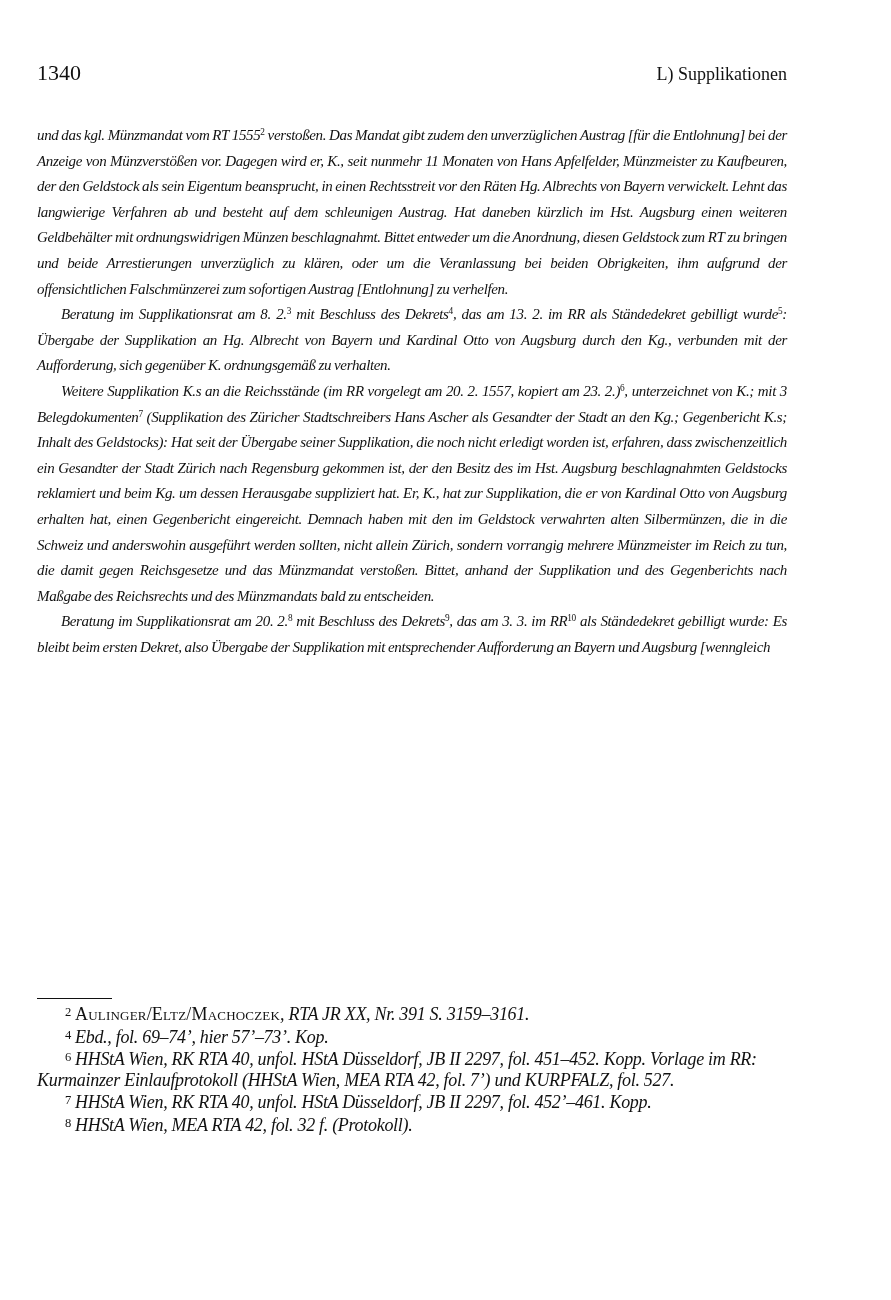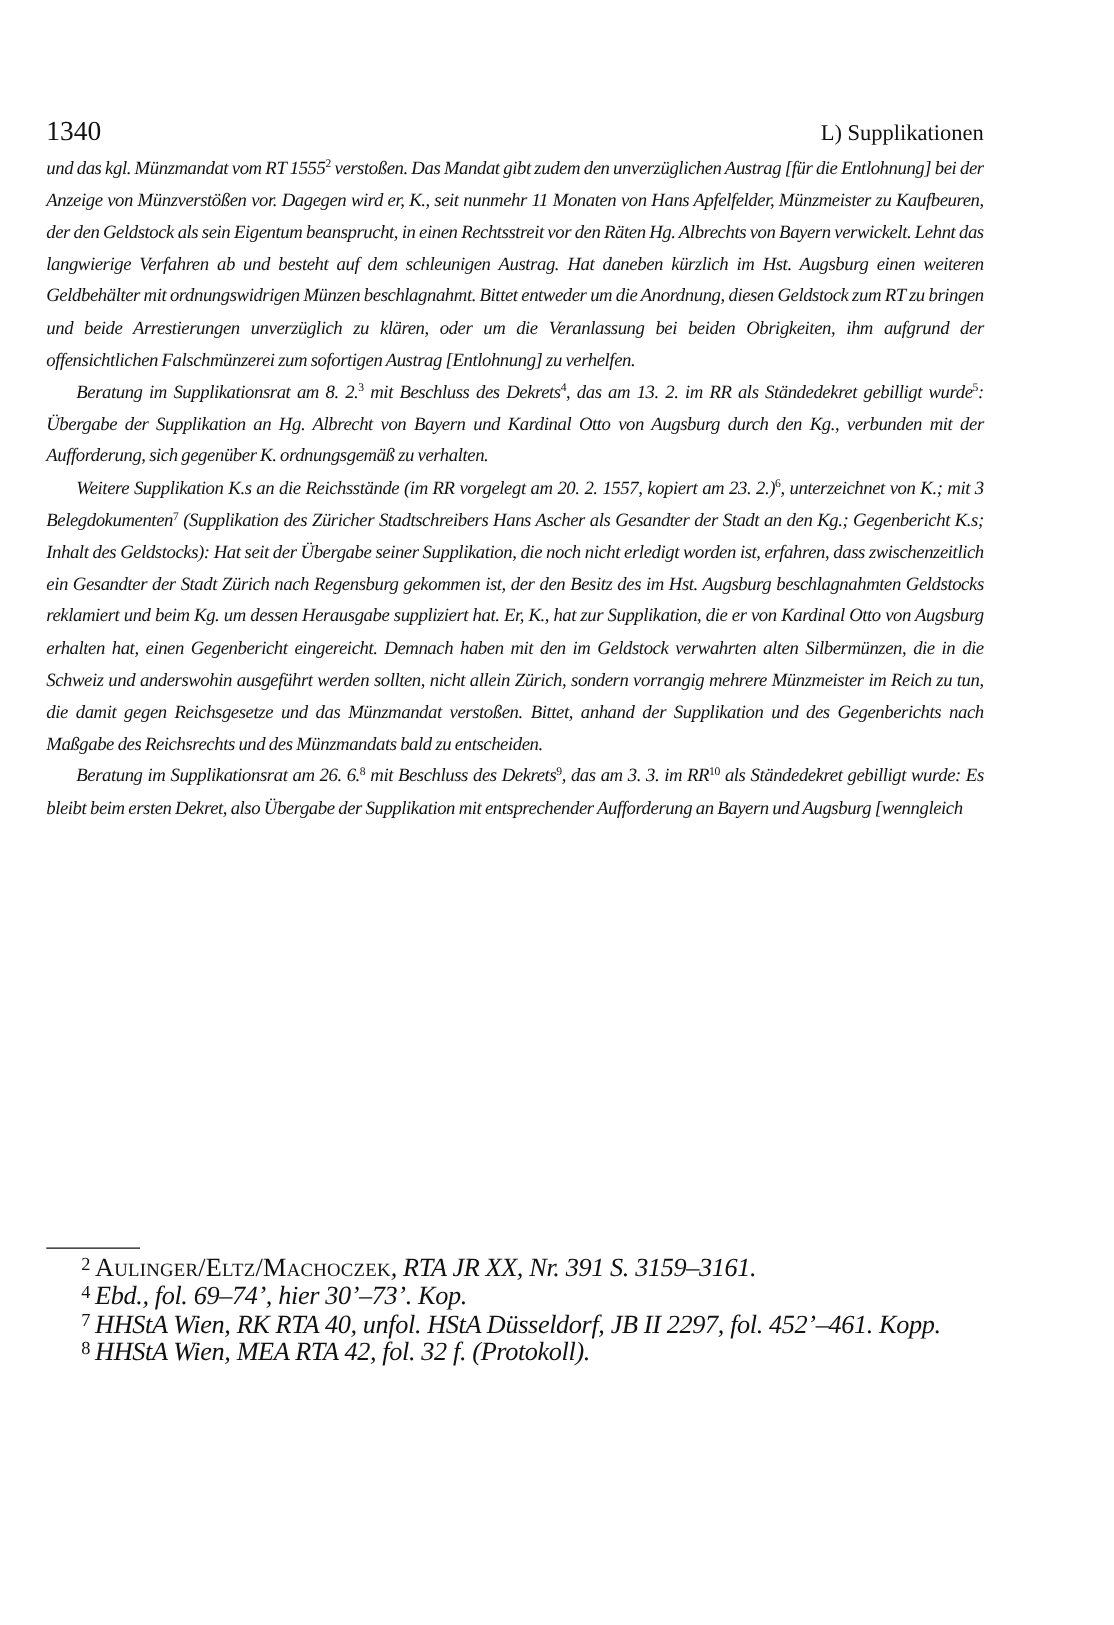--- a/index.html
+++ b/index.html
@@ -1,48 +1,49 @@
 <!DOCTYPE html>
 <html><head>
 <meta charset="utf-8">
 <style>
   html, body { margin: 0; padding: 0; background: #ffffff; }
   body { width: 891px; height: 1300px; position: relative; overflow: hidden;
          font-family: "Liberation Serif", "DejaVu Serif", serif; color: #111111; }
-  .header { position: absolute; top: 92px; left: 37px; width: 750px; height: 30px; }
+  .header { position: absolute; top: 60px; left: 37px; width: 750px; height: 30px; }
   .page-number { position: absolute; left: 0; top: 0; font-size: 22px; font-style: normal; }
   .running-head { position: absolute; left: 0; right: 0; top: 4px; text-align: right; font-size: 18px; }
   .body-text { position: absolute; top: 123px; left: 37px; width: 750px;
                font-style: italic; font-size: 15px; line-height: 25.6px; text-align: justify;
                letter-spacing: -0.35px; word-spacing: -0.5px; }
   .body-text p { margin: 0; }
   .body-text p.indent { text-indent: 24px; }
   sup { font-size: 0.62em; line-height: 0; vertical-align: 0.55em; font-style: normal; }
   .fn-rule { position: absolute; top: 998px; left: 37px; width: 75px; height: 0; border-top: 1.2px solid #111; }
   .footnotes { position: absolute; top: 1002px; left: 37px; width: 750px;
-               font-style: italic; font-size: 21px; line-height: 20.3px; letter-spacing: -0.3px; }
+               font-style: italic; font-size: 18px; line-height: 20.3px; letter-spacing: -0.3px; }
   .footnotes p { margin: 0; text-indent: 28px; }
   .fn-num { font-style: normal; font-size: 0.7em; vertical-align: 0.35em; margin-right: 4px; }
   .sc { font-style: normal; font-variant: small-caps; letter-spacing: 0.2px; }
 </style>
 </head>
 <body>
 
 <div class="header">
   <span class="page-number">1340</span>
   <div class="running-head">L) Supplikationen</div>
 </div>
 
 <div class="body-text">
   <p><span>und das kgl. Münzmandat vom RT 1555</span><sup>2</sup><span> verstoßen. Das Mandat gibt zudem den unverzüglichen Austrag [für die Entlohnung] bei der Anzeige von Münzverstößen vor. Dagegen wird er, K., seit nunmehr 11 Monaten von Hans Apfelfelder, Münzmeister zu Kaufbeuren, der den Geldstock als sein Eigentum beansprucht, in einen Rechtsstreit vor den Räten Hg. Albrechts von Bayern verwickelt. Lehnt das langwierige Verfahren ab und besteht auf dem schleunigen Austrag. Hat daneben kürzlich im Hst. Augsburg einen weiteren Geldbehälter mit ordnungswidrigen Münzen beschlagnahmt. Bittet entweder um die Anordnung, diesen Geldstock zum RT zu bringen und beide Arrestierungen unverzüglich zu klären, oder um die Veranlassung bei beiden Obrigkeiten, ihm aufgrund der offensichtlichen Falschmünzerei zum sofortigen Austrag [Entlohnung] zu verhelfen.</span></p>
   <p class="indent"><span>Beratung im Supplikationsrat am 8. 2.</span><sup>3</sup><span> mit Beschluss des Dekrets</span><sup>4</sup><span>, das am 13. 2. im RR als Ständedekret gebilligt wurde</span><sup>5</sup><span>: Übergabe der Supplikation an Hg. Albrecht von Bayern und Kardinal Otto von Augsburg durch den Kg., verbunden mit der Aufforderung, sich gegenüber K. ordnungsgemäß zu verhalten.</span></p>
   <p class="indent"><span>Weitere Supplikation K.s an die Reichsstände (im RR vorgelegt am 20. 2. 1557, kopiert am 23. 2.)</span><sup>6</sup><span>, unterzeichnet von K.; mit 3 Belegdokumenten</span><sup>7</sup><span> (Supplikation des Züricher Stadtschreibers Hans Ascher als Gesandter der Stadt an den Kg.; Gegenbericht K.s; Inhalt des Geldstocks): Hat seit der Übergabe seiner Supplikation, die noch nicht erledigt worden ist, erfahren, dass zwischenzeitlich ein Gesandter der Stadt Zürich nach Regensburg gekommen ist, der den Besitz des im Hst. Augsburg beschlagnahmten Geldstocks reklamiert und beim Kg. um dessen Herausgabe suppliziert hat. Er, K., hat zur Supplikation, die er von Kardinal Otto von Augsburg erhalten hat, einen Gegenbericht eingereicht. Demnach haben mit den im Geldstock verwahrten alten Silbermünzen, die in die Schweiz und anderswohin ausgeführt werden sollten, nicht allein Zürich, sondern vorrangig mehrere Münzmeister im Reich zu tun, die damit gegen Reichsgesetze und das Münzmandat verstoßen. Bittet, anhand der Supplikation und des Gegenberichts nach Maßgabe des Reichsrechts und des Münzmandats bald zu entscheiden.</span></p>
-  <p class="indent"><span>Beratung im Supplikationsrat am 26. 6.</span><sup>8</sup><span> mit Beschluss des Dekrets</span><sup>9</sup><span>, das am 3. 3. im RR</span><sup>10</sup><span> als Ständedekret gebilligt wurde: Es bleibt beim ersten Dekret, also Übergabe der Supplikation mit entsprechender Aufforderung an Bayern und Augsburg [wenngleich</span></p>
+  <p class="indent"><span>Beratung im Supplikationsrat am 20. 2.</span><sup>8</sup><span> mit Beschluss des Dekrets</span><sup>9</sup><span>, das am 3. 3. im RR</span><sup>10</sup><span> als Ständedekret gebilligt wurde: Es bleibt beim ersten Dekret, also Übergabe der Supplikation mit entsprechender Aufforderung an Bayern und Augsburg [wenngleich</span></p>
 </div>
 
 <div class="fn-rule"></div>
 
 <div class="footnotes">
   <p><span class="fn-num">2</span><span class="sc">Aulinger/Eltz/Machoczek</span><span>, RTA JR XX, Nr. 391 S. 3159–3161.</span></p>
-  <p><span class="fn-num">4</span><span>Ebd., fol. 69–74’, hier 30’–73’. Kop.</span></p>
+  <p><span class="fn-num">4</span><span>Ebd., fol. 69–74’, hier 57’–73’. Kop.</span></p>
+  <p><span class="fn-num">6</span><span>HHStA Wien, RK RTA 40, unfol. HStA Düsseldorf, JB II 2297, fol. 451–452. Kopp. Vorlage im RR: Kurmainzer Einlaufprotokoll (HHStA Wien, MEA RTA 42, fol. 7’) und KURPFALZ, fol. 527.</span></p>
   <p><span class="fn-num">7</span><span>HHStA Wien, RK RTA 40, unfol. HStA Düsseldorf, JB II 2297, fol. 452’–461. Kopp.</span></p>
   <p><span class="fn-num">8</span><span>HHStA Wien, MEA RTA 42, fol. 32 f. (Protokoll).</span></p>
 </div>
 
 </body></html>

